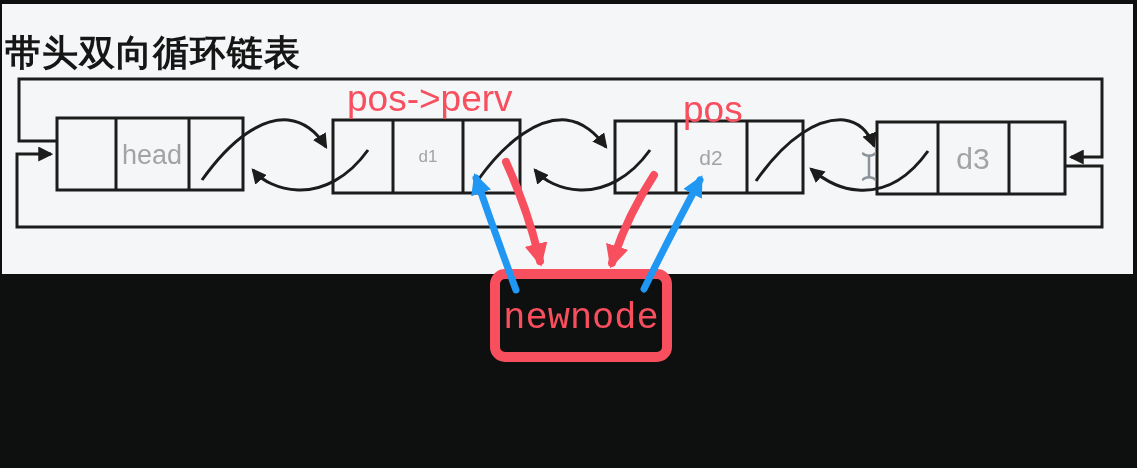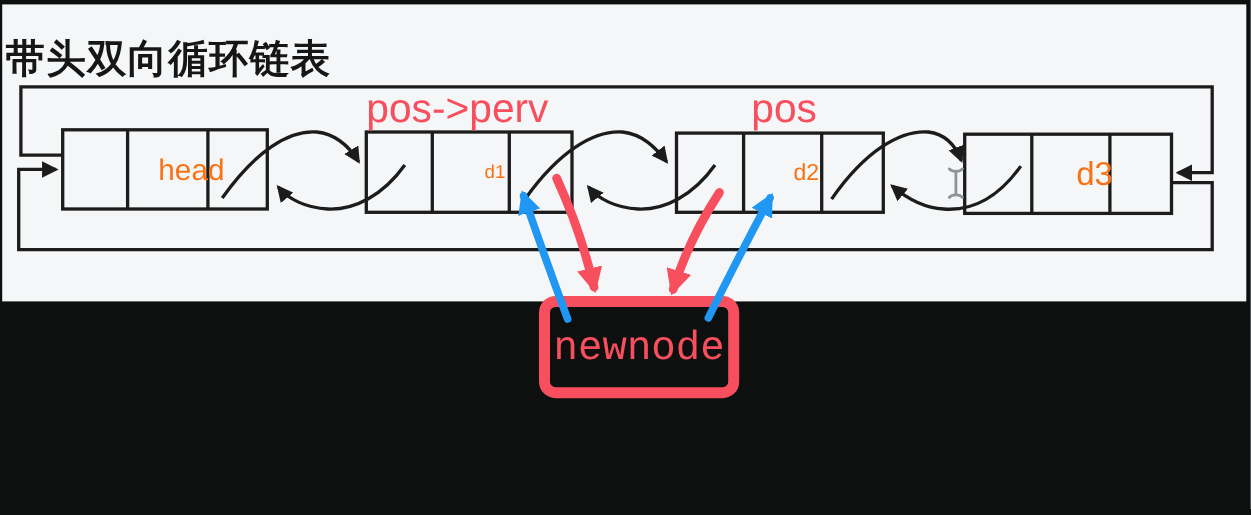--- a/index.html
+++ b/index.html
@@ -14,33 +14,33 @@
   .white-area{
     position:absolute;left:2px;top:4px;width:1131px;height:270px;
     background:#f4f6f7;z-index:1;
   }
   .page-title{
     position:absolute;left:5px;top:5px;z-index:4;
     font-size:36px;font-weight:bold;color:#161616;
     letter-spacing:1px;white-space:nowrap;
   }
   .node-label{
-    position:absolute;z-index:4;color:#f97316;
-    transform:translate(-50%,-50%);white-space:nowrap;margin-left:22px;
+    position:absolute;z-index:4;color:#a3a3a3;
+    transform:translate(-50%,-50%);white-space:nowrap;
   }
   .lbl-head{left:152px;top:155px;font-size:27px;}
   .lbl-d1{left:428px;top:157px;font-size:17px;}
   .lbl-d2{left:711px;top:158px;font-size:21px;}
   .lbl-d3{left:973px;top:159px;font-size:30px;}
   .red-note{
     position:absolute;z-index:4;color:#f84f5f;
     font-size:37px;white-space:nowrap;line-height:1;
   }
-  .note-pos-prev{left:333px;top:80px;}
-  .note-pos{left:683px;top:80px;}
+  .note-pos-prev{left:347px;top:80px;}
+  .note-pos{left:683px;top:91px;}
   .newnode-box{
     position:absolute;z-index:2;
     left:490px;top:269px;width:182px;height:93px;
     box-sizing:border-box;
     border:10px solid #f84f5f;border-radius:15px;
     background:transparent;
   }
   .newnode-label{
     position:absolute;z-index:4;
     left:581px;top:318px;transform:translate(-50%,-50%);

